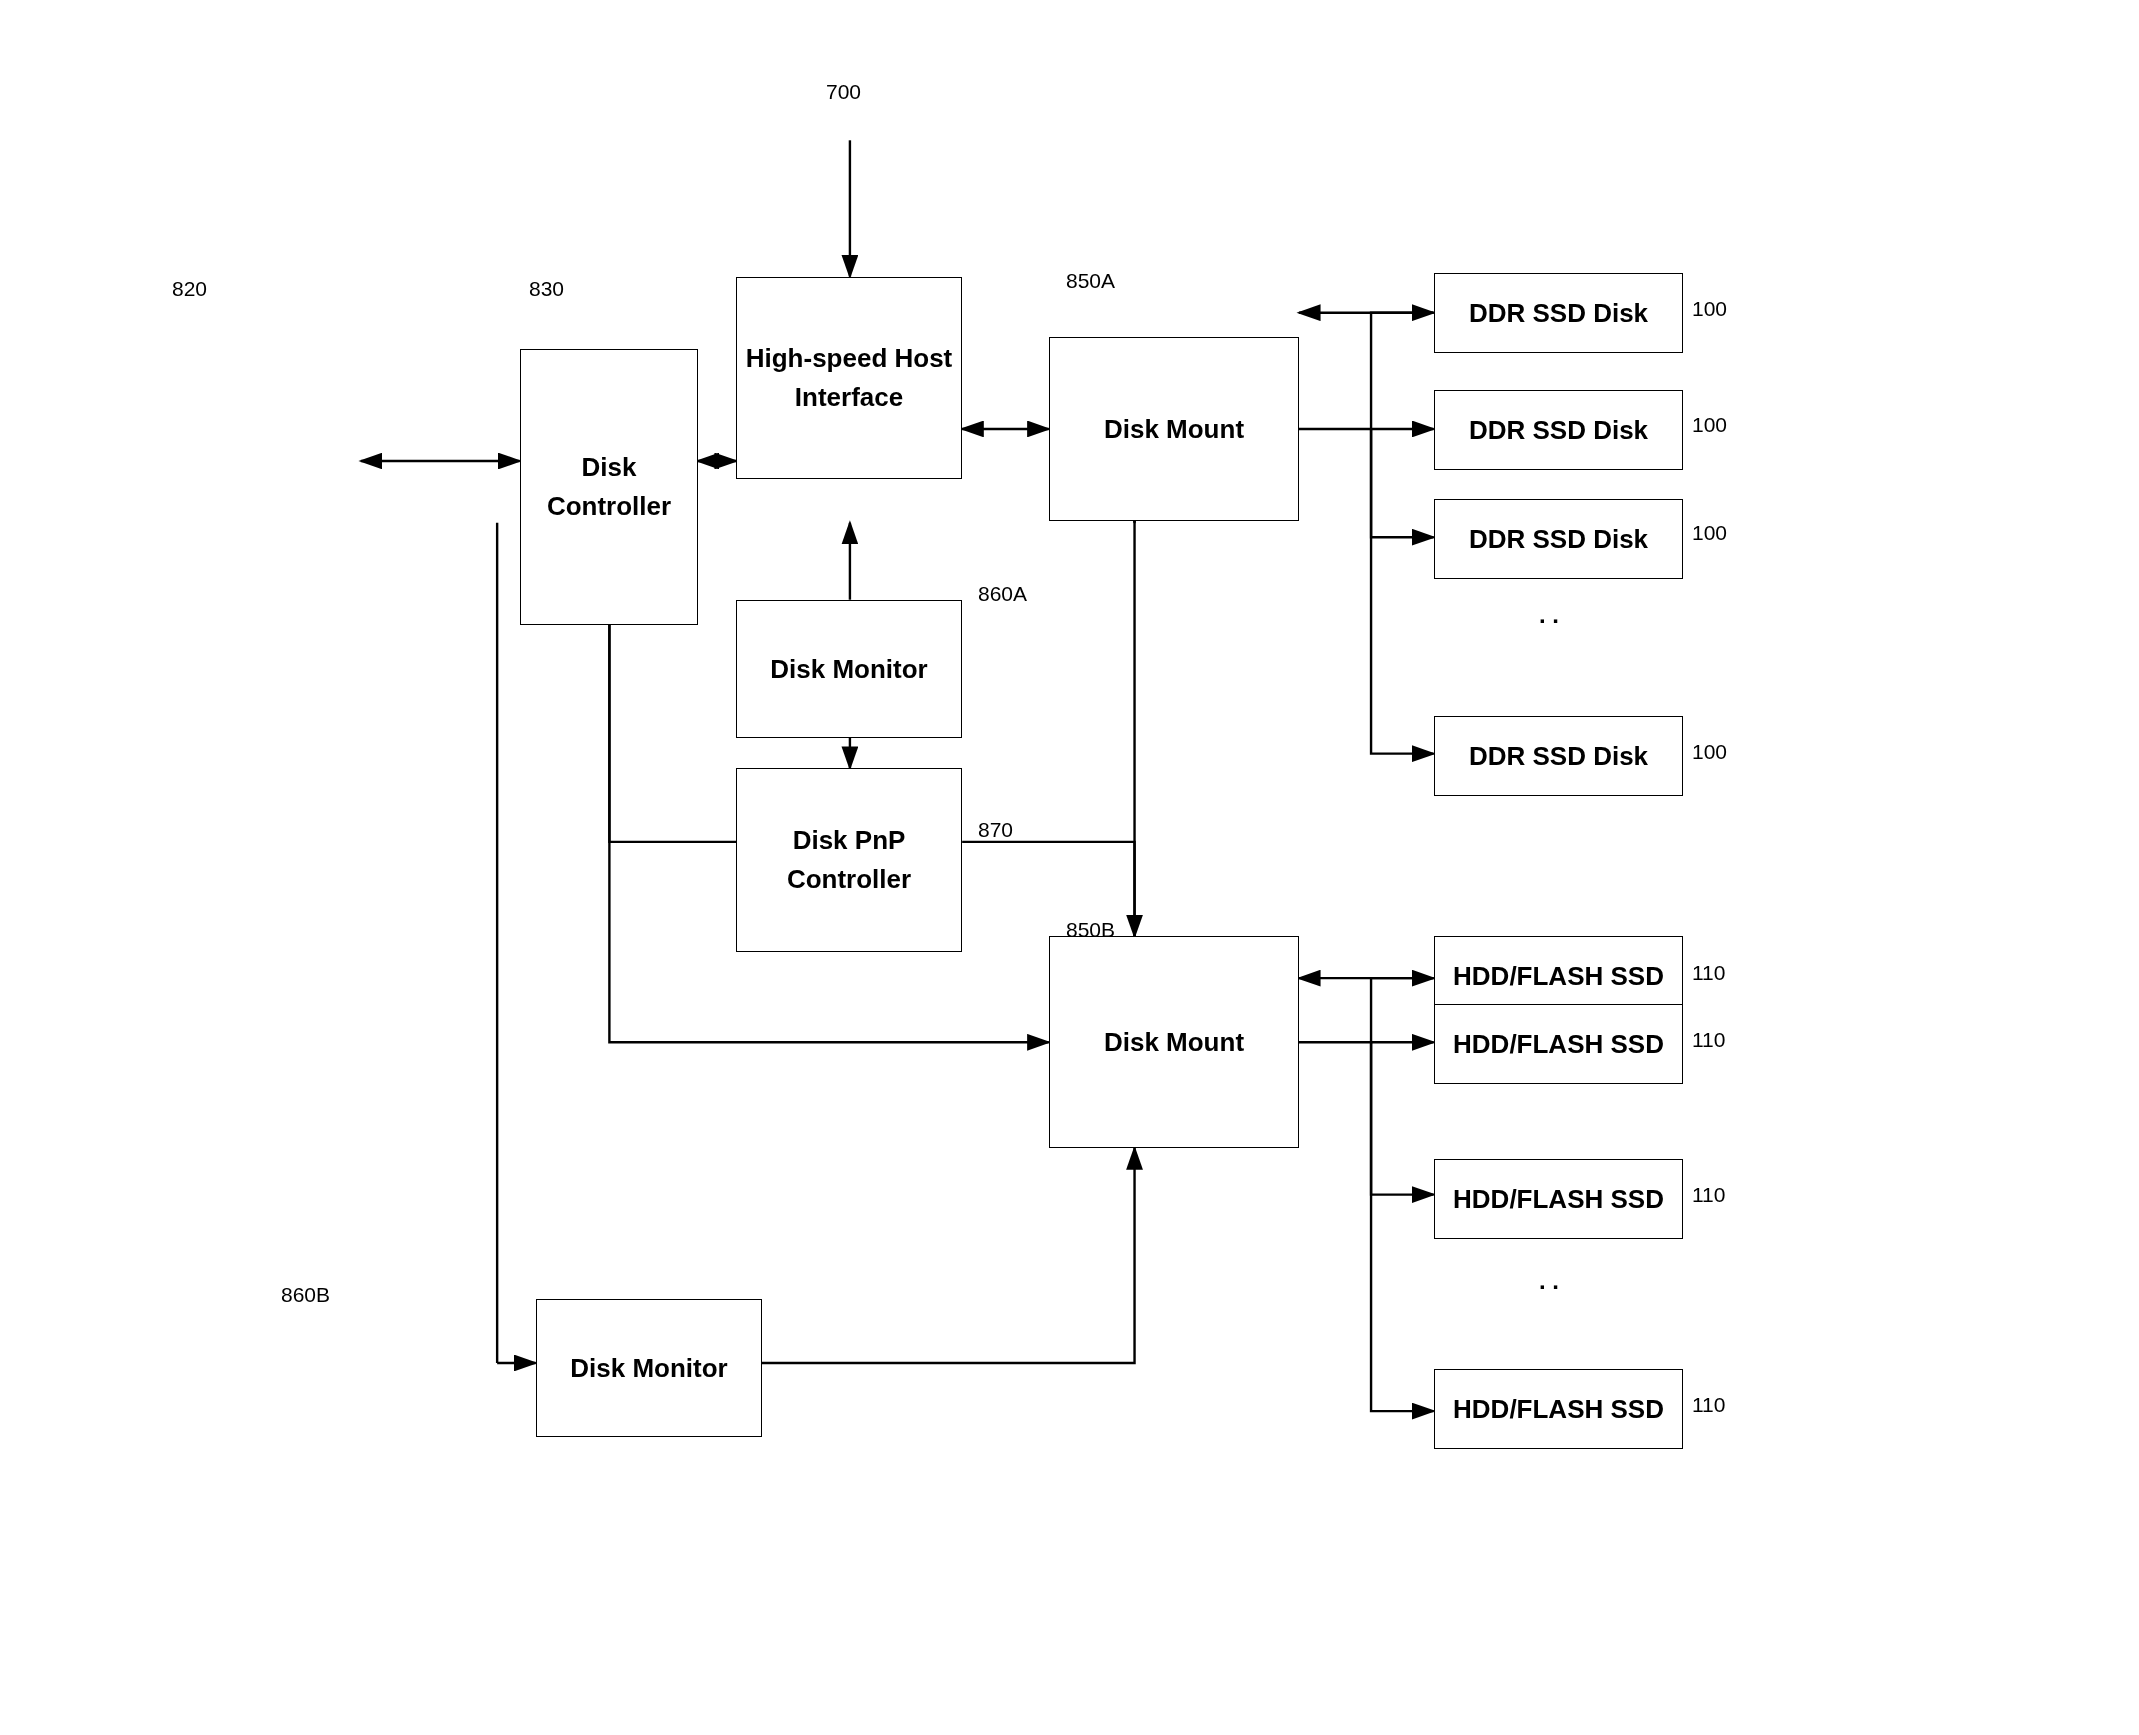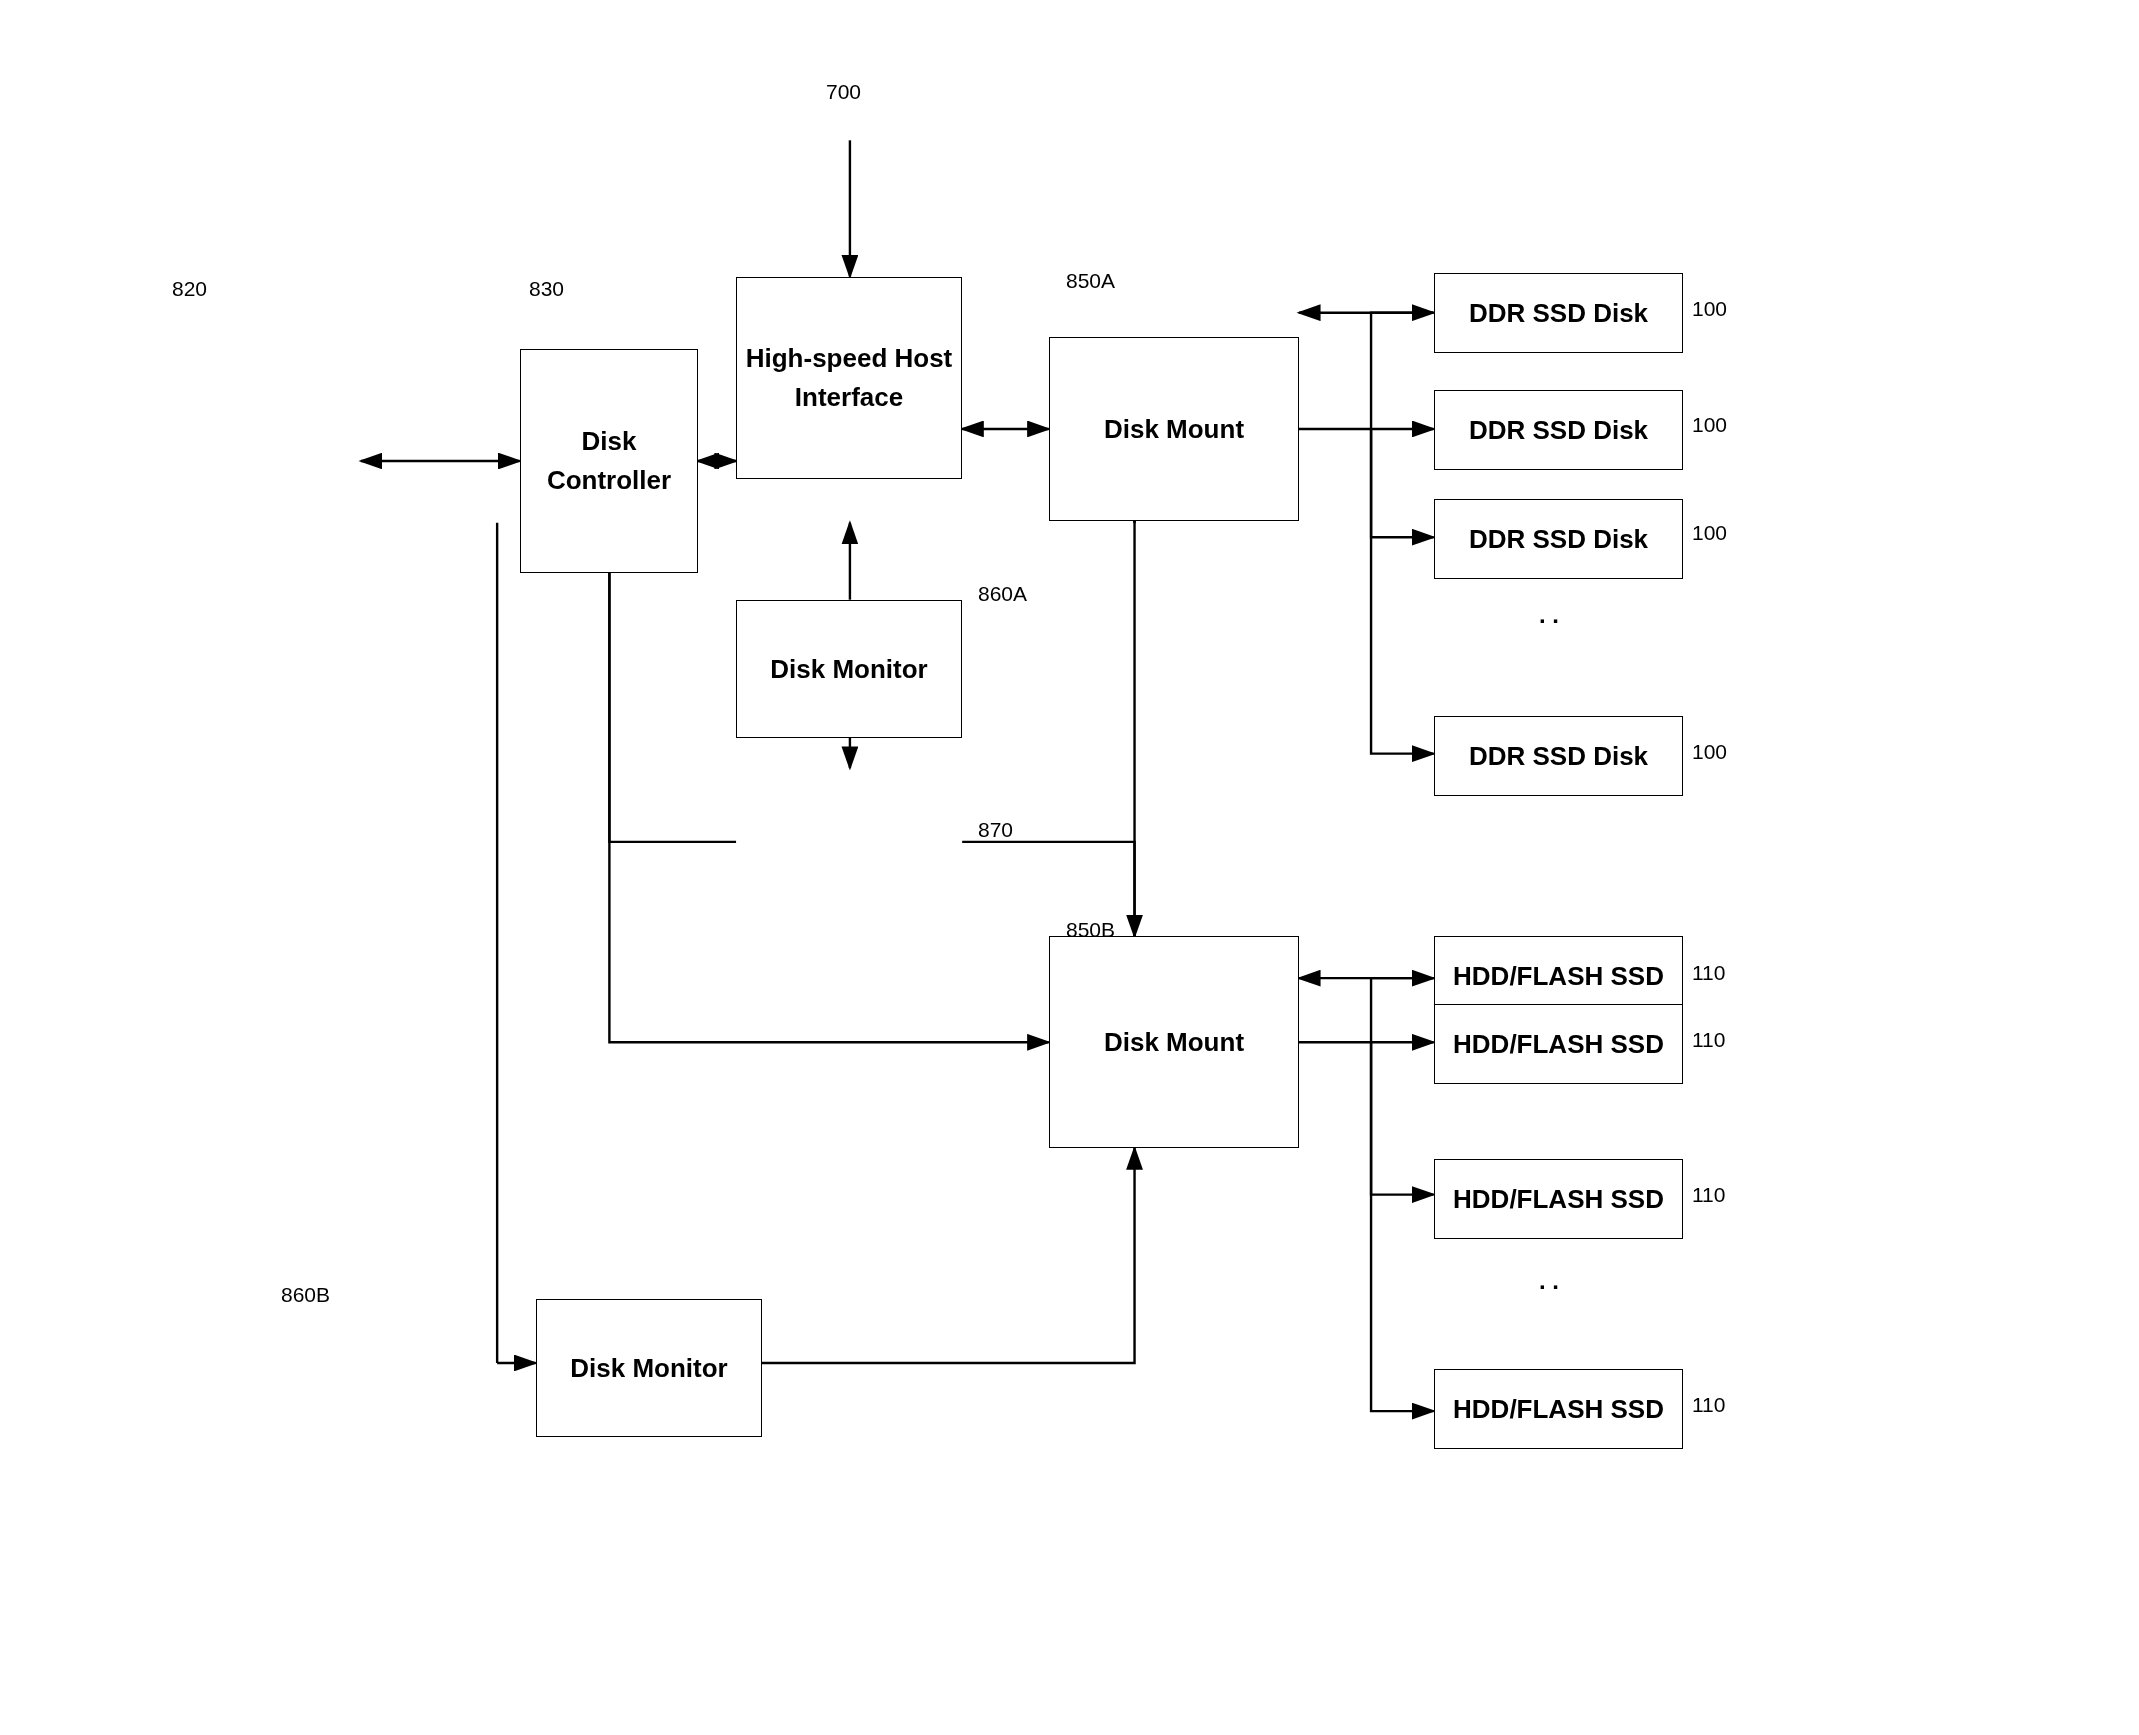--- a/index.html
+++ b/index.html
@@ -132,39 +132,44 @@
 
   <div class="label" style="left:978px; top:582px;">860A</div>
 
   <div class="label" style="left:978px; top:818px;">870</div>
 
   <div class="label" style="left:1066px; top:918px;">850B</div>
 
   <div class="label" style="left:281px; top:1283px;">860B</div>
 
 
-  <div class="box" style="left:520px; top:349px; width:178px; height:224px;">
+  <div class="box" style="left:520px; top:349px; width:178px; height:276px;">
     <span class="box-text">Disk
 Controller</span>
   </div>
 
   <div class="box" style="left:736px; top:277px; width:226px; height:202px;">
     <span class="box-text">High-speed
 Host Interface</span>
   </div>
 
   <div class="box" style="left:1049px; top:337px; width:250px; height:184px;">
     <span class="box-text">Disk
 Mount</span>
   </div>
 
   <div class="box" style="left:736px; top:600px; width:226px; height:138px;">
     <span class="box-text">Disk  Monitor</span>
   </div>
 
+  <div class="box" style="left:736px; top:768px; width:226px; height:184px;">
+    <span class="box-text">Disk
+PnP
+Controller</span>
+  </div>
 
   <div class="box" style="left:1049px; top:936px; width:250px; height:212px;">
     <span class="box-text">Disk
 Mount</span>
   </div>
 
   <div class="box" style="left:536px; top:1299px; width:226px; height:138px;">
     <span class="box-text">Disk Monitor</span>
   </div>
 

